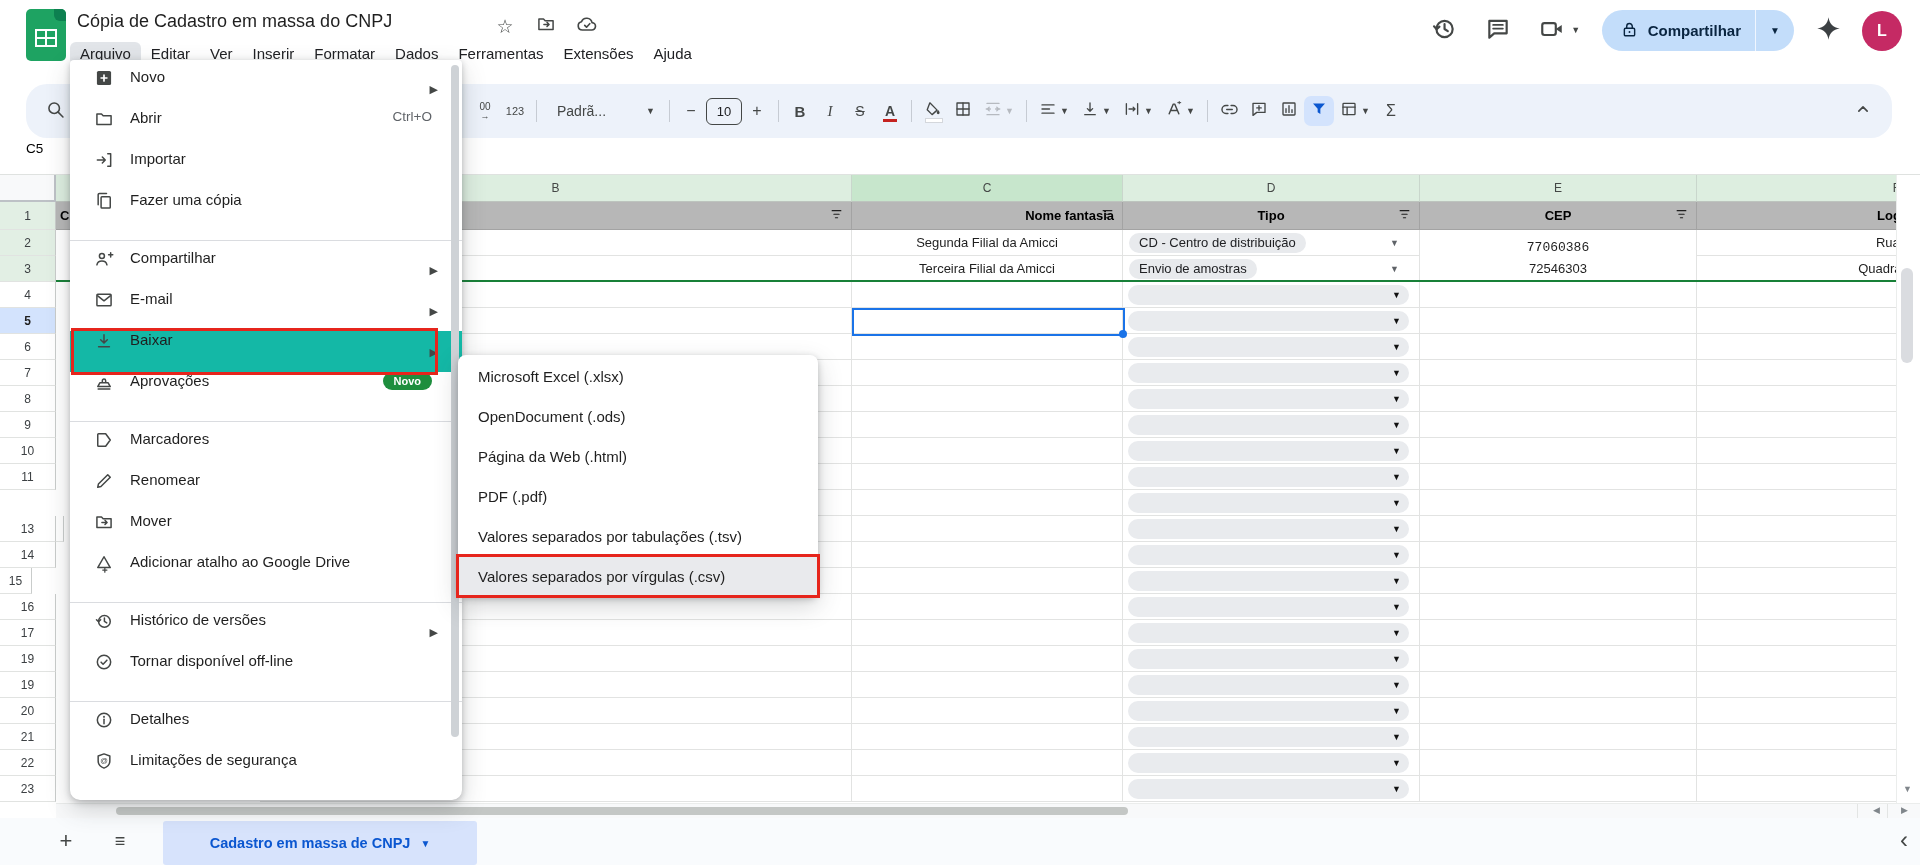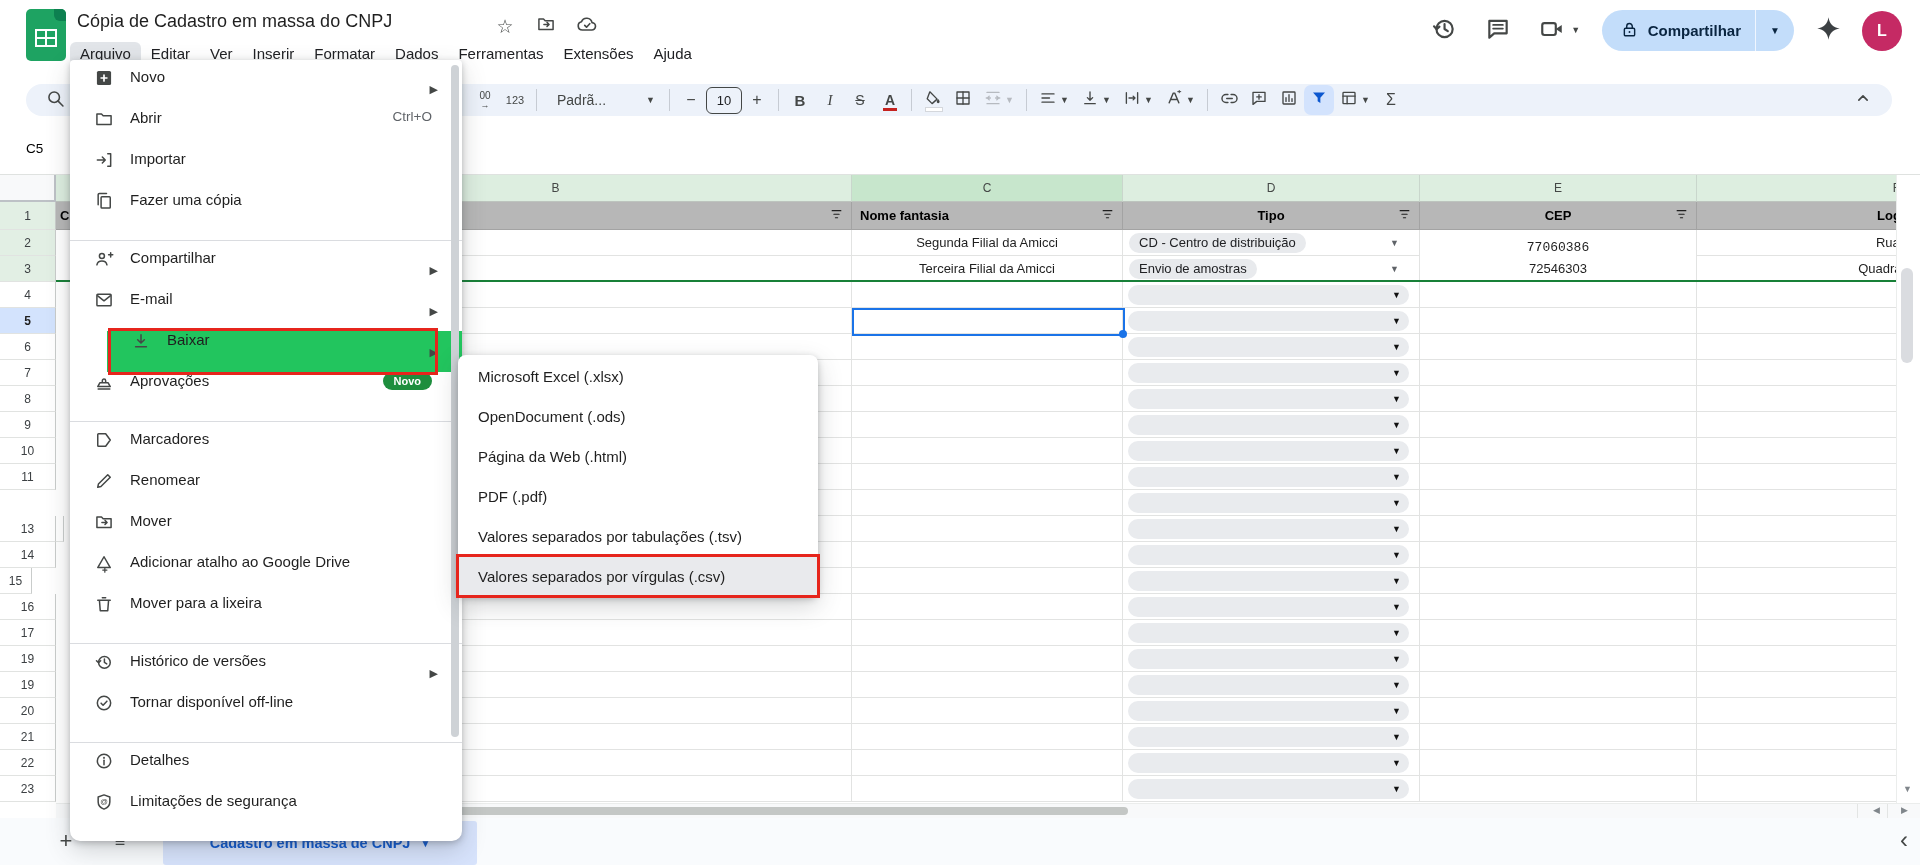--- a/index.html
+++ b/index.html
@@ -17,21 +17,21 @@
   #menubar{left:70px;top:42px;display:flex;font-size:15px;color:#202124;}
   .mb-item{padding:3px 10px;border-radius:6px;cursor:default;white-space:nowrap;}
   .mb-item.active{background:#e2e5e9;}
   #tb-right{right:18px;top:10px;display:flex;align-items:center;gap:14px;}
   .ticon{width:40px;height:40px;display:flex;align-items:center;justify-content:center;color:#444746;}
   #share{display:flex;align-items:center;height:41px;background:#c3ddfa;border-radius:21px;overflow:hidden;}
   #share .main{display:flex;align-items:center;gap:9px;padding:0 14px 0 18px;font-size:15px;font-weight:bold;color:#0a2540;}
   #share .dd{display:flex;align-items:center;justify-content:center;width:38px;align-self:stretch;border-left:1px solid #f0f6ff;font-size:10px;color:#0a2540;}
   #avatar{width:40px;height:40px;border-radius:50%;background:#c52a64;color:#fff;display:flex;align-items:center;justify-content:center;font-size:16px;font-weight:bold;}
   
-  #toolbar{left:26px;top:84px;width:1866px;height:32px;background:#edf2fa;border-radius:21px;
+  #toolbar{left:26px;top:84px;width:1866px;height:54px;background:#edf2fa;border-radius:21px;
            display:flex;align-items:center;padding:16px 14px;box-sizing:border-box;}
   .tbtn{height:30px;min-width:30px;border-radius:6px;display:flex;align-items:center;justify-content:center;
         color:#444746;gap:3px;position:relative;flex:none;}
   .tsep{width:1px;height:22px;background:#c6cbd3;margin:0 6px;flex:none;}
   .caret{font-size:9px;color:#444746;line-height:1;}
   .tbtn.disabled{color:#b6bac0;}
   #fontbox{font-size:14px;color:#444746;width:78px;text-align:left;padding-left:6px;white-space:nowrap;overflow:hidden;}
   #sizebox{width:34px;height:25px;border:1.5px solid #444746;border-radius:6px;display:flex;align-items:center;
            justify-content:center;font-size:13px;color:#202124;}
   #filterbtn{background:#d3e3fd;border-radius:7px;}
@@ -50,21 +50,21 @@
         padding:0 10px;font-size:13px;color:#202124;white-space:nowrap;}
   
   #filemenu{left:70px;top:60px;width:392px;background:#fff;border-radius:4px 4px 10px 10px;z-index:40;
             box-shadow:0 2px 6px rgba(60,64,67,.3),0 9px 24px rgba(60,64,67,.22);padding:8px 0;box-sizing:border-box;}
   .mi{display:flex;align-items:flex-start;height:41px;padding:0 30px 0 24px;font-size:15px;color:#1f1f1f;position:relative;}
   .mi .ic{width:20px;height:20px;margin-right:16px;flex:none;display:flex;align-items:center;justify-content:center;}
   .mi .lbl{flex:1;white-space:nowrap;}
   .mi .sc{color:#5f6368;font-size:13.5px;}
   .mi .sub{position:absolute;right:24px;top:50%;transform:translateY(-50%);font-size:11px;color:#444746;}
   .mi .badge{background:#1e8e3e;color:#fff;font-size:11px;font-weight:bold;padding:3px 11px;border-radius:10px;}
-  .mi.hl{background:#22c55e;margin-left:37px;}
+  .mi.hl{background:#14b8a6;}
   .redbox{position:absolute;border:3px solid #e6251c;pointer-events:none;z-index:60;}
   .mdiv{height:1px;background:#dadce0;margin:8px 0;}
   #menuscroll{position:absolute;right:3px;top:5px;width:8px;height:672px;background:#ced2d6;border-radius:4px;}
   #submenu{left:458px;top:355px;width:360px;background:#fff;border-radius:8px;z-index:50;
            box-shadow:0 2px 6px rgba(60,64,67,.3),0 9px 24px rgba(60,64,67,.22);padding:1px 0;box-sizing:border-box;}
   .si{display:flex;align-items:center;height:40px;padding:0 20px;font-size:15px;color:#1f1f1f;position:relative;}
   .si.hl{background:#e9eaed;}
   
   #hscroll{left:56px;top:803px;width:1864px;height:15px;background:#f8f9fa;border-top:1px solid #ebedec;box-sizing:border-box;}
   #bbar{left:0;top:818px;width:1920px;height:47px;background:#f9fbfd;}
@@ -319,21 +319,21 @@
       <div class="cell rhdr" style="position: absolute; left: 0px; top: 776px; width: 56px; height: 26px;">23</div>
       <div class="cell hrow" style="position: absolute; left: 56px; top: 202px; width: 204px; height: 28px; justify-content: flex-start; padding: 0px 4px;">
         <span style="white-space:nowrap">C</span>
       </div>
       <div class="cell hrow" style="position: absolute; left: 260px; top: 202px; width: 592px; height: 28px; justify-content: flex-start; padding: 0px 8px;">
         <span style="white-space:nowrap"></span>
         <span style="position:absolute;right:8px;top:50%;transform:translateY(-50%)"><svg width="13" height="13" viewBox="0 0 24 24" fill="none" stroke="#444746" stroke-width="1.8" stroke-linecap="round" stroke-linejoin="round">
             <path d="M4 5h16M7.2 11.5h9.6M10 18h4" stroke="#1f1f1f" stroke-width="2.2"></path>
           </svg></span>
       </div>
-      <div class="cell hrow" style="position: absolute; left: 852px; top: 202px; width: 271px; height: 28px; justify-content: flex-start; padding: 0px 8px;">
+      <div class="cell hrow" style="position: absolute; left: 852px; top: 202px; width: 271px; height: 28px; justify-content: flex-end; padding: 0px 8px;">
         <span style="white-space:nowrap">Nome fantasia</span>
         <span style="position:absolute;right:8px;top:50%;transform:translateY(-50%)"><svg width="13" height="13" viewBox="0 0 24 24" fill="none" stroke="#444746" stroke-width="1.8" stroke-linecap="round" stroke-linejoin="round">
             <path d="M4 5h16M7.2 11.5h9.6M10 18h4" stroke="#1f1f1f" stroke-width="2.2"></path>
           </svg></span>
       </div>
       <div class="cell hrow" style="position: absolute; left: 1123px; top: 202px; width: 297px; height: 28px; justify-content: center; padding: 0px 8px;">
         <span style="white-space:nowrap">Tipo</span>
         <span style="position:absolute;right:8px;top:50%;transform:translateY(-50%)"><svg width="13" height="13" viewBox="0 0 24 24" fill="none" stroke="#444746" stroke-width="1.8" stroke-linecap="round" stroke-linejoin="round">
             <path d="M4 5h16M7.2 11.5h9.6M10 18h4" stroke="#1f1f1f" stroke-width="2.2"></path>
           </svg></span>
@@ -654,28 +654,20 @@
       </div>
       <div class="mi">
         <span class="ic">
           <svg width="20" height="20" viewBox="0 0 24 24" fill="none" stroke="#444746" stroke-width="1.8" stroke-linecap="round" stroke-linejoin="round">
             <path d="M12 4.5 19.5 17.5H4.5z"></path>
             <path d="M10.5 20.5h5M13 18v5" stroke-width="1.5"></path>
           </svg>
         </span>
         <span class="lbl">Adicionar atalho ao Google Drive</span>
       </div>
-      <div class="mi">
-        <span class="ic">
-          <svg width="20" height="20" viewBox="0 0 24 24" fill="none" stroke="#444746" stroke-width="1.8" stroke-linecap="round" stroke-linejoin="round">
-            <path d="M6.5 7.5h11L16.5 20h-9zM4.5 7.5h15M10 4.5h4"></path>
-          </svg>
-        </span>
-        <span class="lbl">Mover para a lixeira</span>
-      </div>
       <div class="mdiv"></div>
       <div class="mi">
         <span class="ic">
           <svg width="20" height="20" viewBox="0 0 24 24" fill="none" stroke="#444746" stroke-width="1.8" stroke-linecap="round" stroke-linejoin="round">
             <circle cx="12.5" cy="12.5" r="7"></circle>
             <path d="M12.5 8.5v4l2.8 1.8M3 10.5l2.5 2.5 2.5-2.5"></path>
           </svg>
         </span>
         <span class="lbl">Histórico de versões</span>
         <span class="sub">▶</span>

